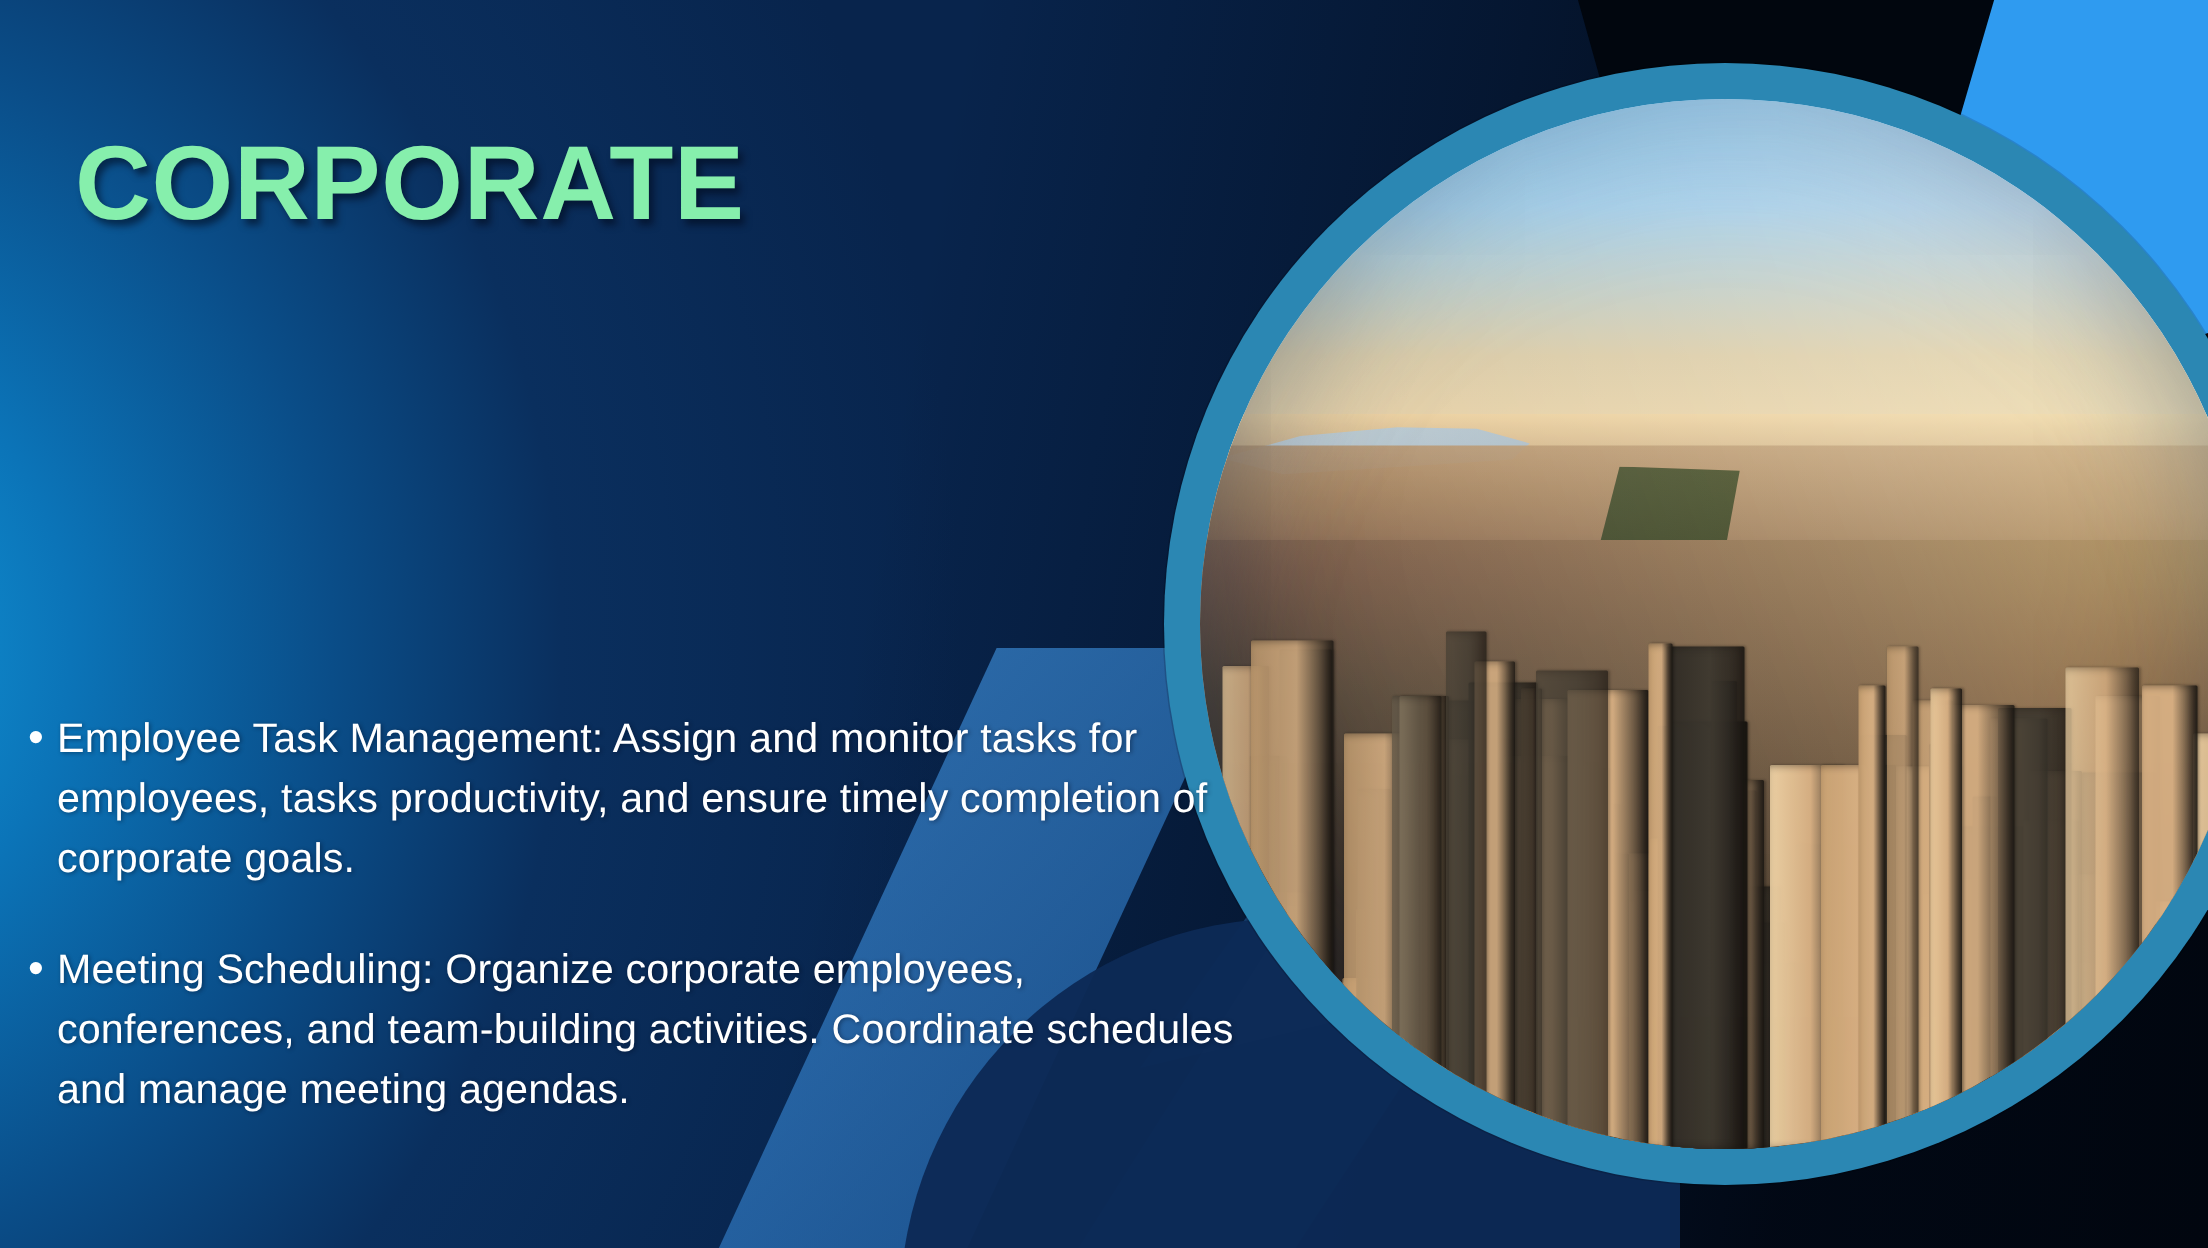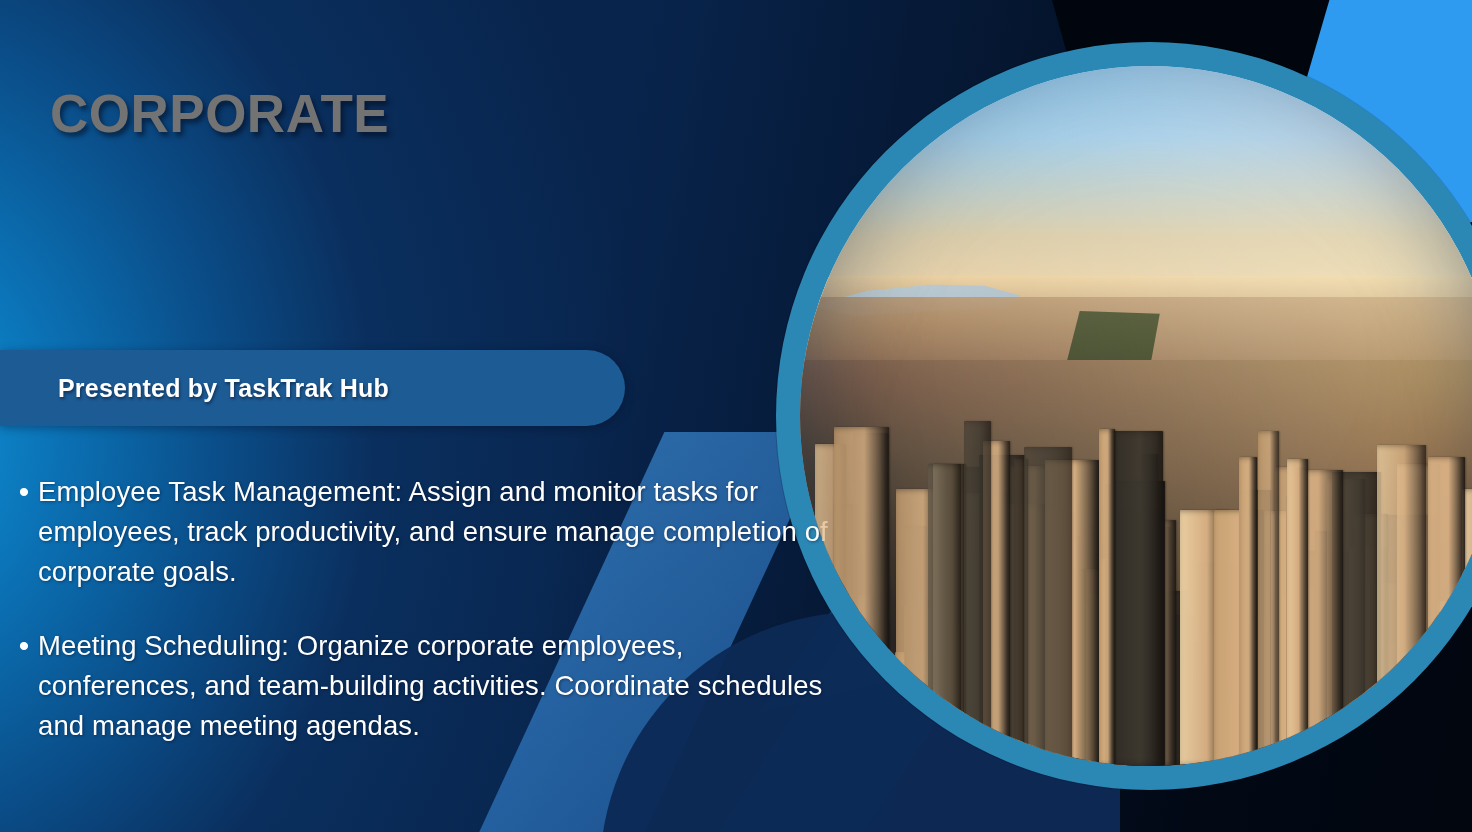--- a/index.html
+++ b/index.html
@@ -86,21 +86,21 @@
     background:linear-gradient(250deg, rgba(255,208,140,.42) 0%, rgba(255,190,110,.12) 35%, rgba(20,18,25,.30) 78%, rgba(8,8,14,.55) 100%);
     mix-blend-mode:overlay;pointer-events:none;
   }
   .vign{position:absolute;inset:0;border-radius:50%;
     box-shadow:inset 0 -60px 110px rgba(10,10,18,.5), inset 0 40px 80px rgba(160,190,215,.25);
     pointer-events:none;
   }
 
   
   #title{position:absolute;left:50px;top:88px;width:760px;
-    color:#737373;font-weight:800;font-size:53px;line-height:.98;
+    color:#86efac;font-weight:800;font-size:70px;line-height:.98;
     letter-spacing:.5px;text-shadow:3px 4px 5px rgba(0,8,24,.55);
   }
   #badge{position:absolute;left:0;top:350px;width:625px;height:76px;
     background:#1d5b94;border-radius:0 38px 38px 0;
     box-shadow:0 2px 10px rgba(0,10,30,.35);
     display:flex;align-items:center;
   }
   #badge-text{color:#ffffff;font-size:25px;font-weight:700;padding-left:58px;
     text-shadow:1px 2px 3px rgba(0,10,30,.5);letter-spacing:.2px;}
 
@@ -245,28 +245,25 @@
         </div>
       <div class="glow"></div>
       <div class="vign"></div>
     </div>
   </div>
 
   <div id="title">
     <div>CORPORATE</div>
   </div>
 
-  <div id="badge">
-    <span id="badge-text">Presented by TaskTrak Hub</span>
-  </div>
 
   <div id="bullets">
     <div class="bullet">
       <span class="dot">•</span>
-      <span class="btext">Employee Task Management: Assign and monitor tasks for employees, track productivity, and ensure manage completion of corporate goals.</span>
+      <span class="btext">Employee Task Management: Assign and monitor tasks for employees, tasks productivity, and ensure timely completion of corporate goals.</span>
     </div>
     <div class="bullet">
       <span class="dot">•</span>
       <span class="btext">Meeting Scheduling: Organize corporate employees, conferences, and team-building activities. Coordinate schedules and manage meeting agendas.</span>
     </div>
   </div>
 
 </div>
 
 </body></html>

